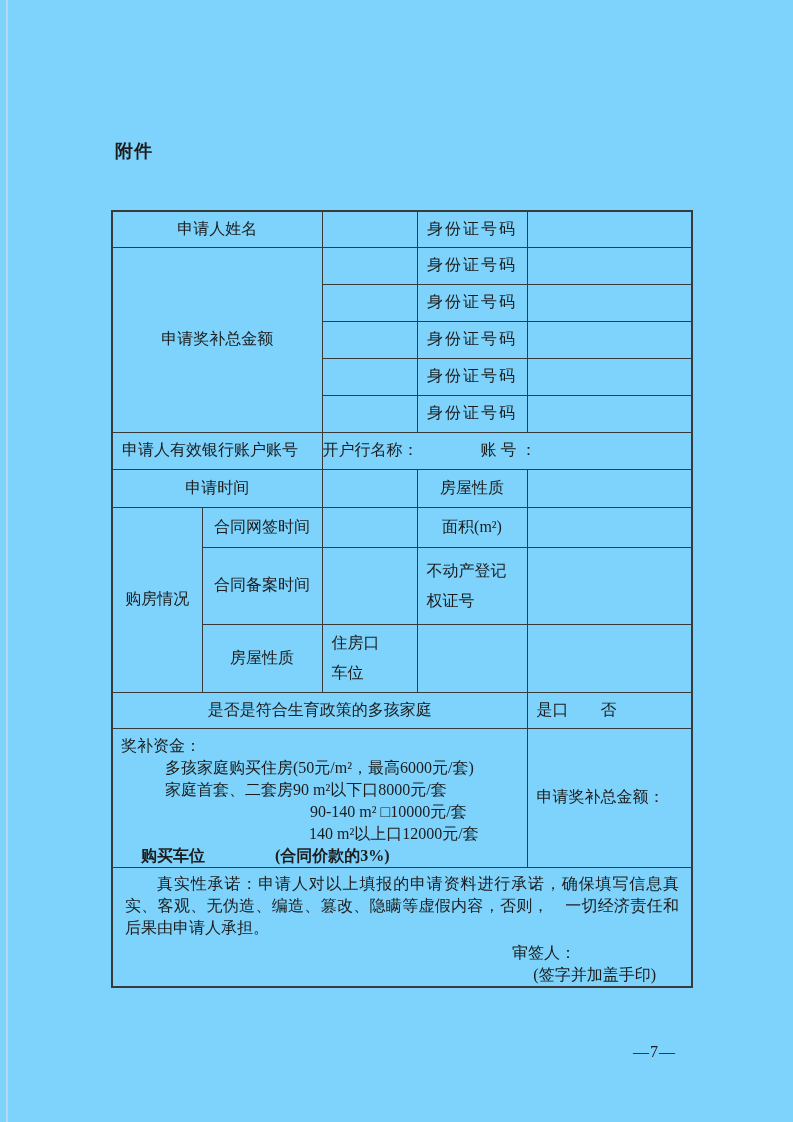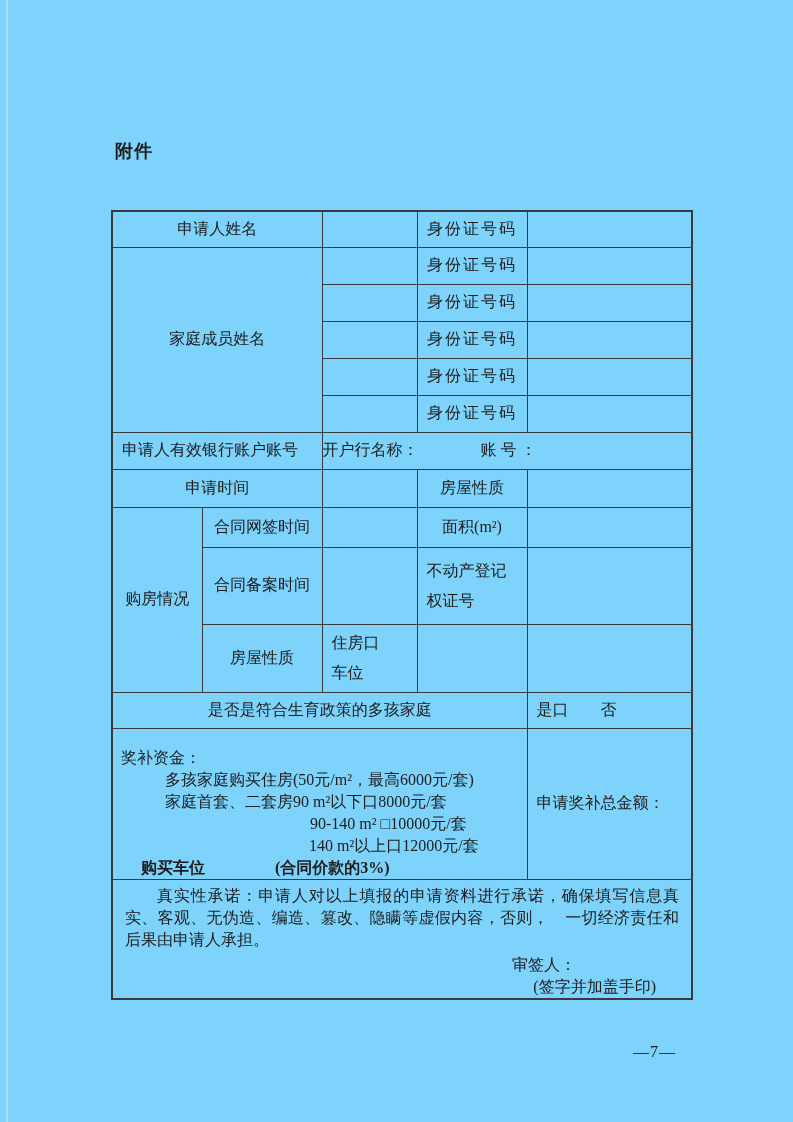--- a/index.html
+++ b/index.html
@@ -40,21 +40,21 @@
   table.form { border-width: 2px; }
   td { vertical-align: middle; }
   td.c  { text-align: center; }
   td.lp { text-align: left; padding-left: 9px; }
   td.idlbl { text-align: center; letter-spacing: 2px; }
   .two-line { line-height: 30px; }
   .bank-line { display: flex; align-items: center; }
   .bank-line .acct { margin-left: 62px; }
   
   td.subsidy-cell { vertical-align: top; padding-top: 6px; line-height: 22px; }
-  .sub-head  { padding-left: 8px; margin-top: 12px; }
+  .sub-head  { padding-left: 8px; }
   .sub-item  { padding-left: 52px; }
   .sub-mid1  { padding-left: 197px; }
   .sub-mid2  { padding-left: 180px; margin-left: 16px; }
   .sub-park  { padding-left: 28px; display: flex; font-weight: bold; }
   .sub-park .note { margin-left: 70px; }
   
   td.commit-cell { vertical-align: top; padding: 5px 12px 0 12px; line-height: 22px; font-size: 16px; }
   .commit-para { text-indent: 2em; text-align: justify; }
   .sign-line { text-align: right; padding-right: 103px; margin-top: 3px; }
   .sign-note { text-align: right; padding-right: 23px; }
@@ -83,21 +83,21 @@
 
     <tbody>
         <tr style="height:36px">
       <td colspan="2" class="c">申请人姓名</td>
       <td></td>
       <td class="idlbl">身份证号码</td>
       <td></td>
     </tr>
 
     <tr style="height:37px">
-      <td colspan="2" rowspan="5" class="c">家庭成员姓名</td>
+      <td colspan="2" rowspan="5" class="c">申请奖补总金额</td>
       <td></td>
       <td class="idlbl">身份证号码</td>
       <td></td>
     </tr>
     <tr style="height:37px">
       <td></td>
       <td class="idlbl">身份证号码</td>
       <td></td>
     </tr>
     <tr style="height:37px">

